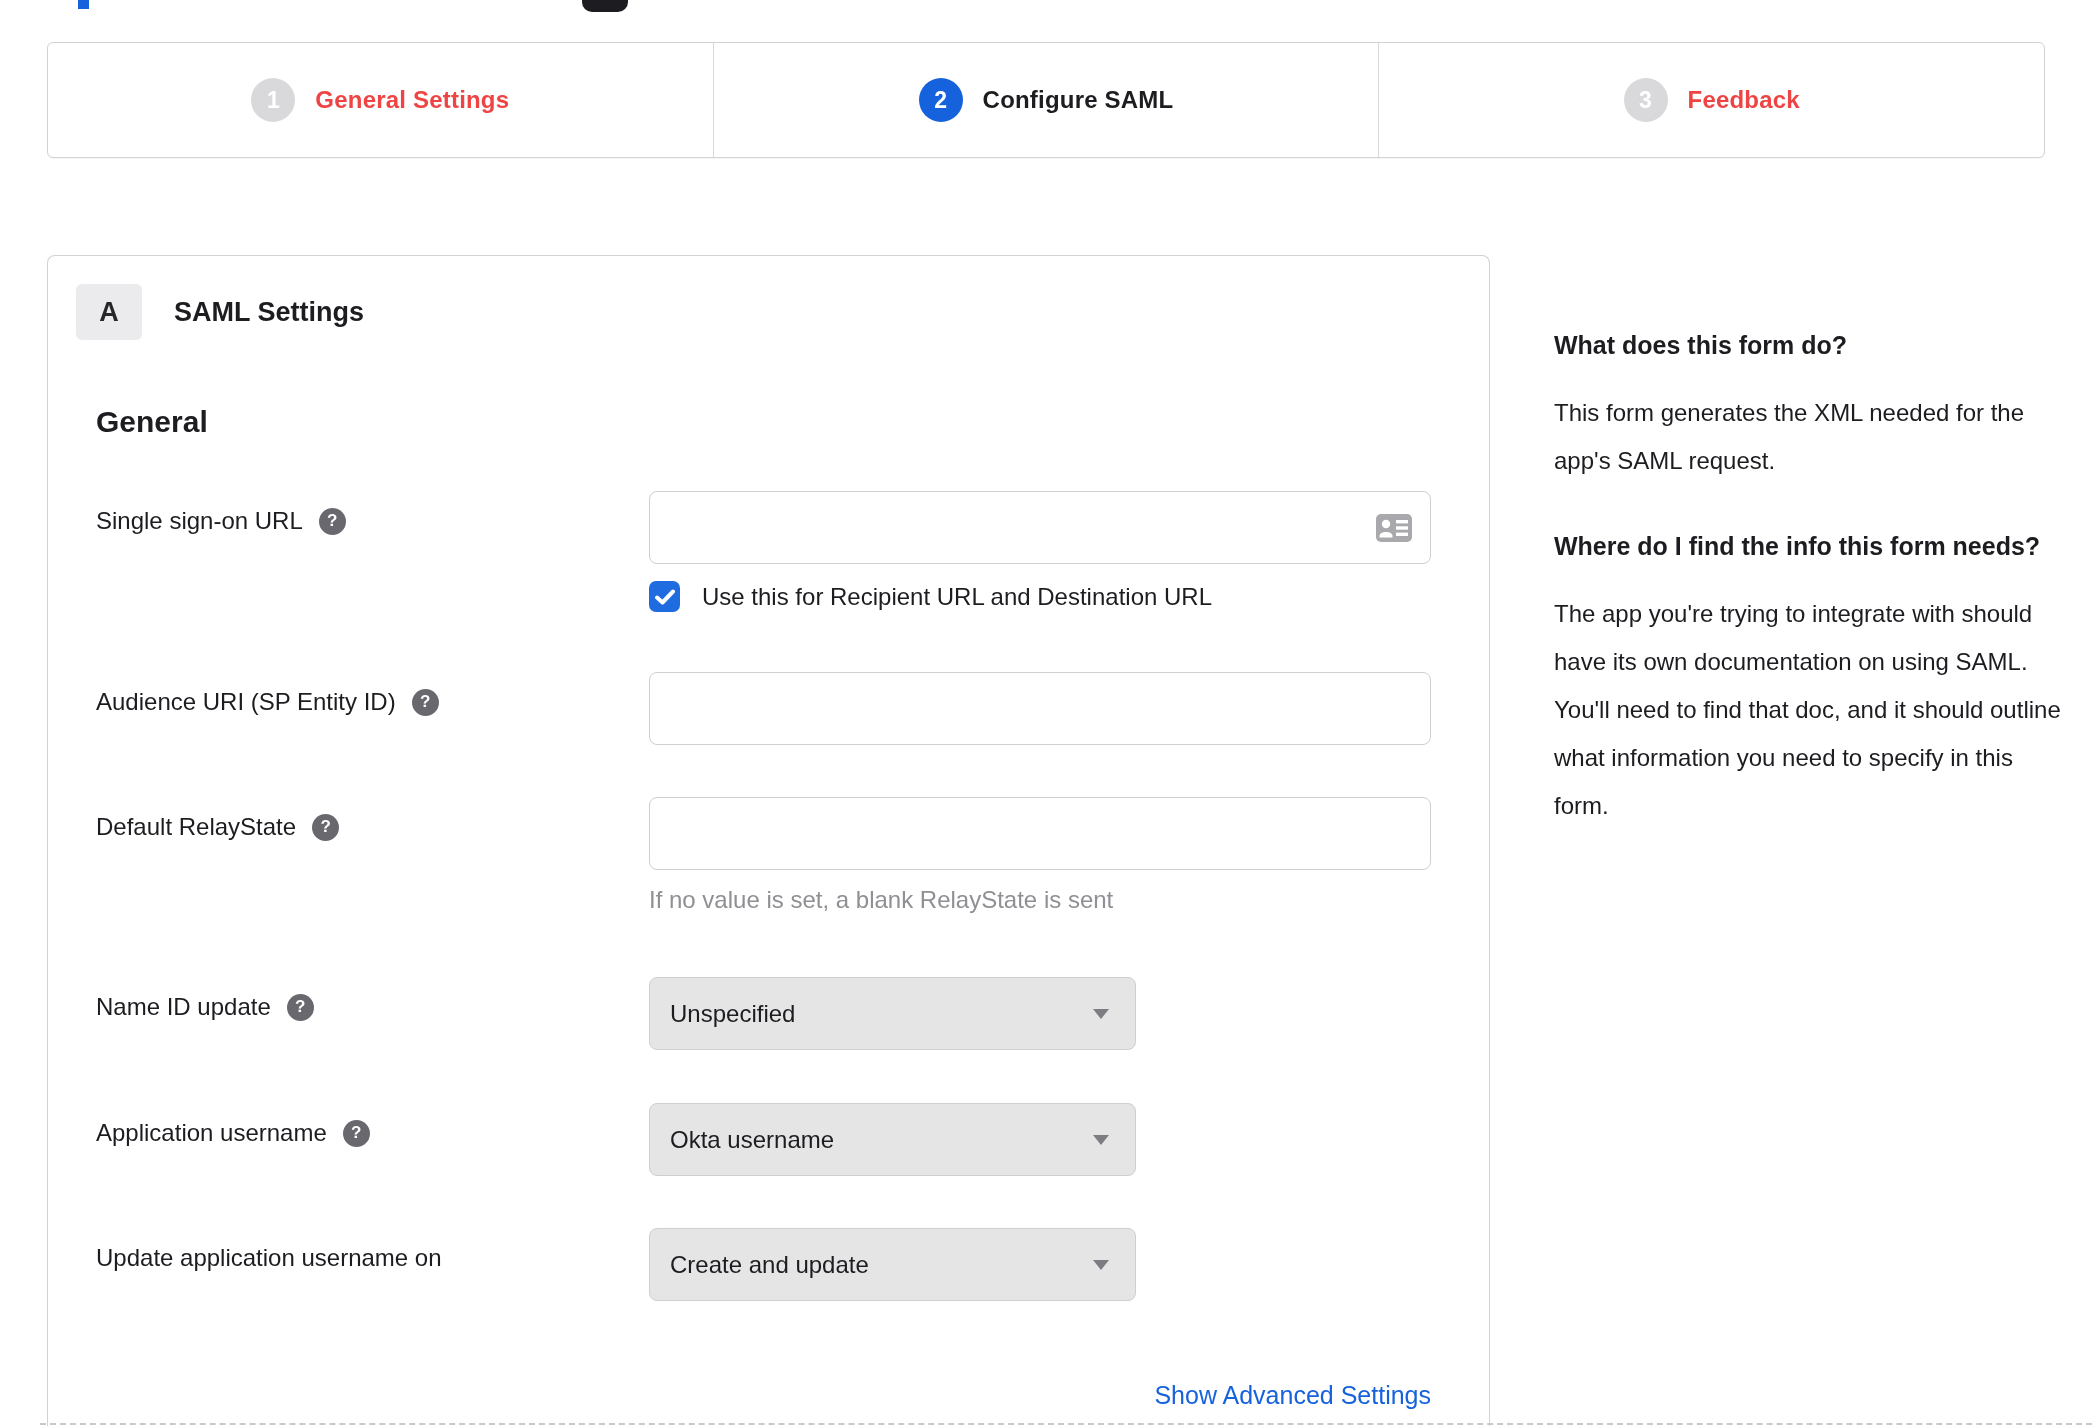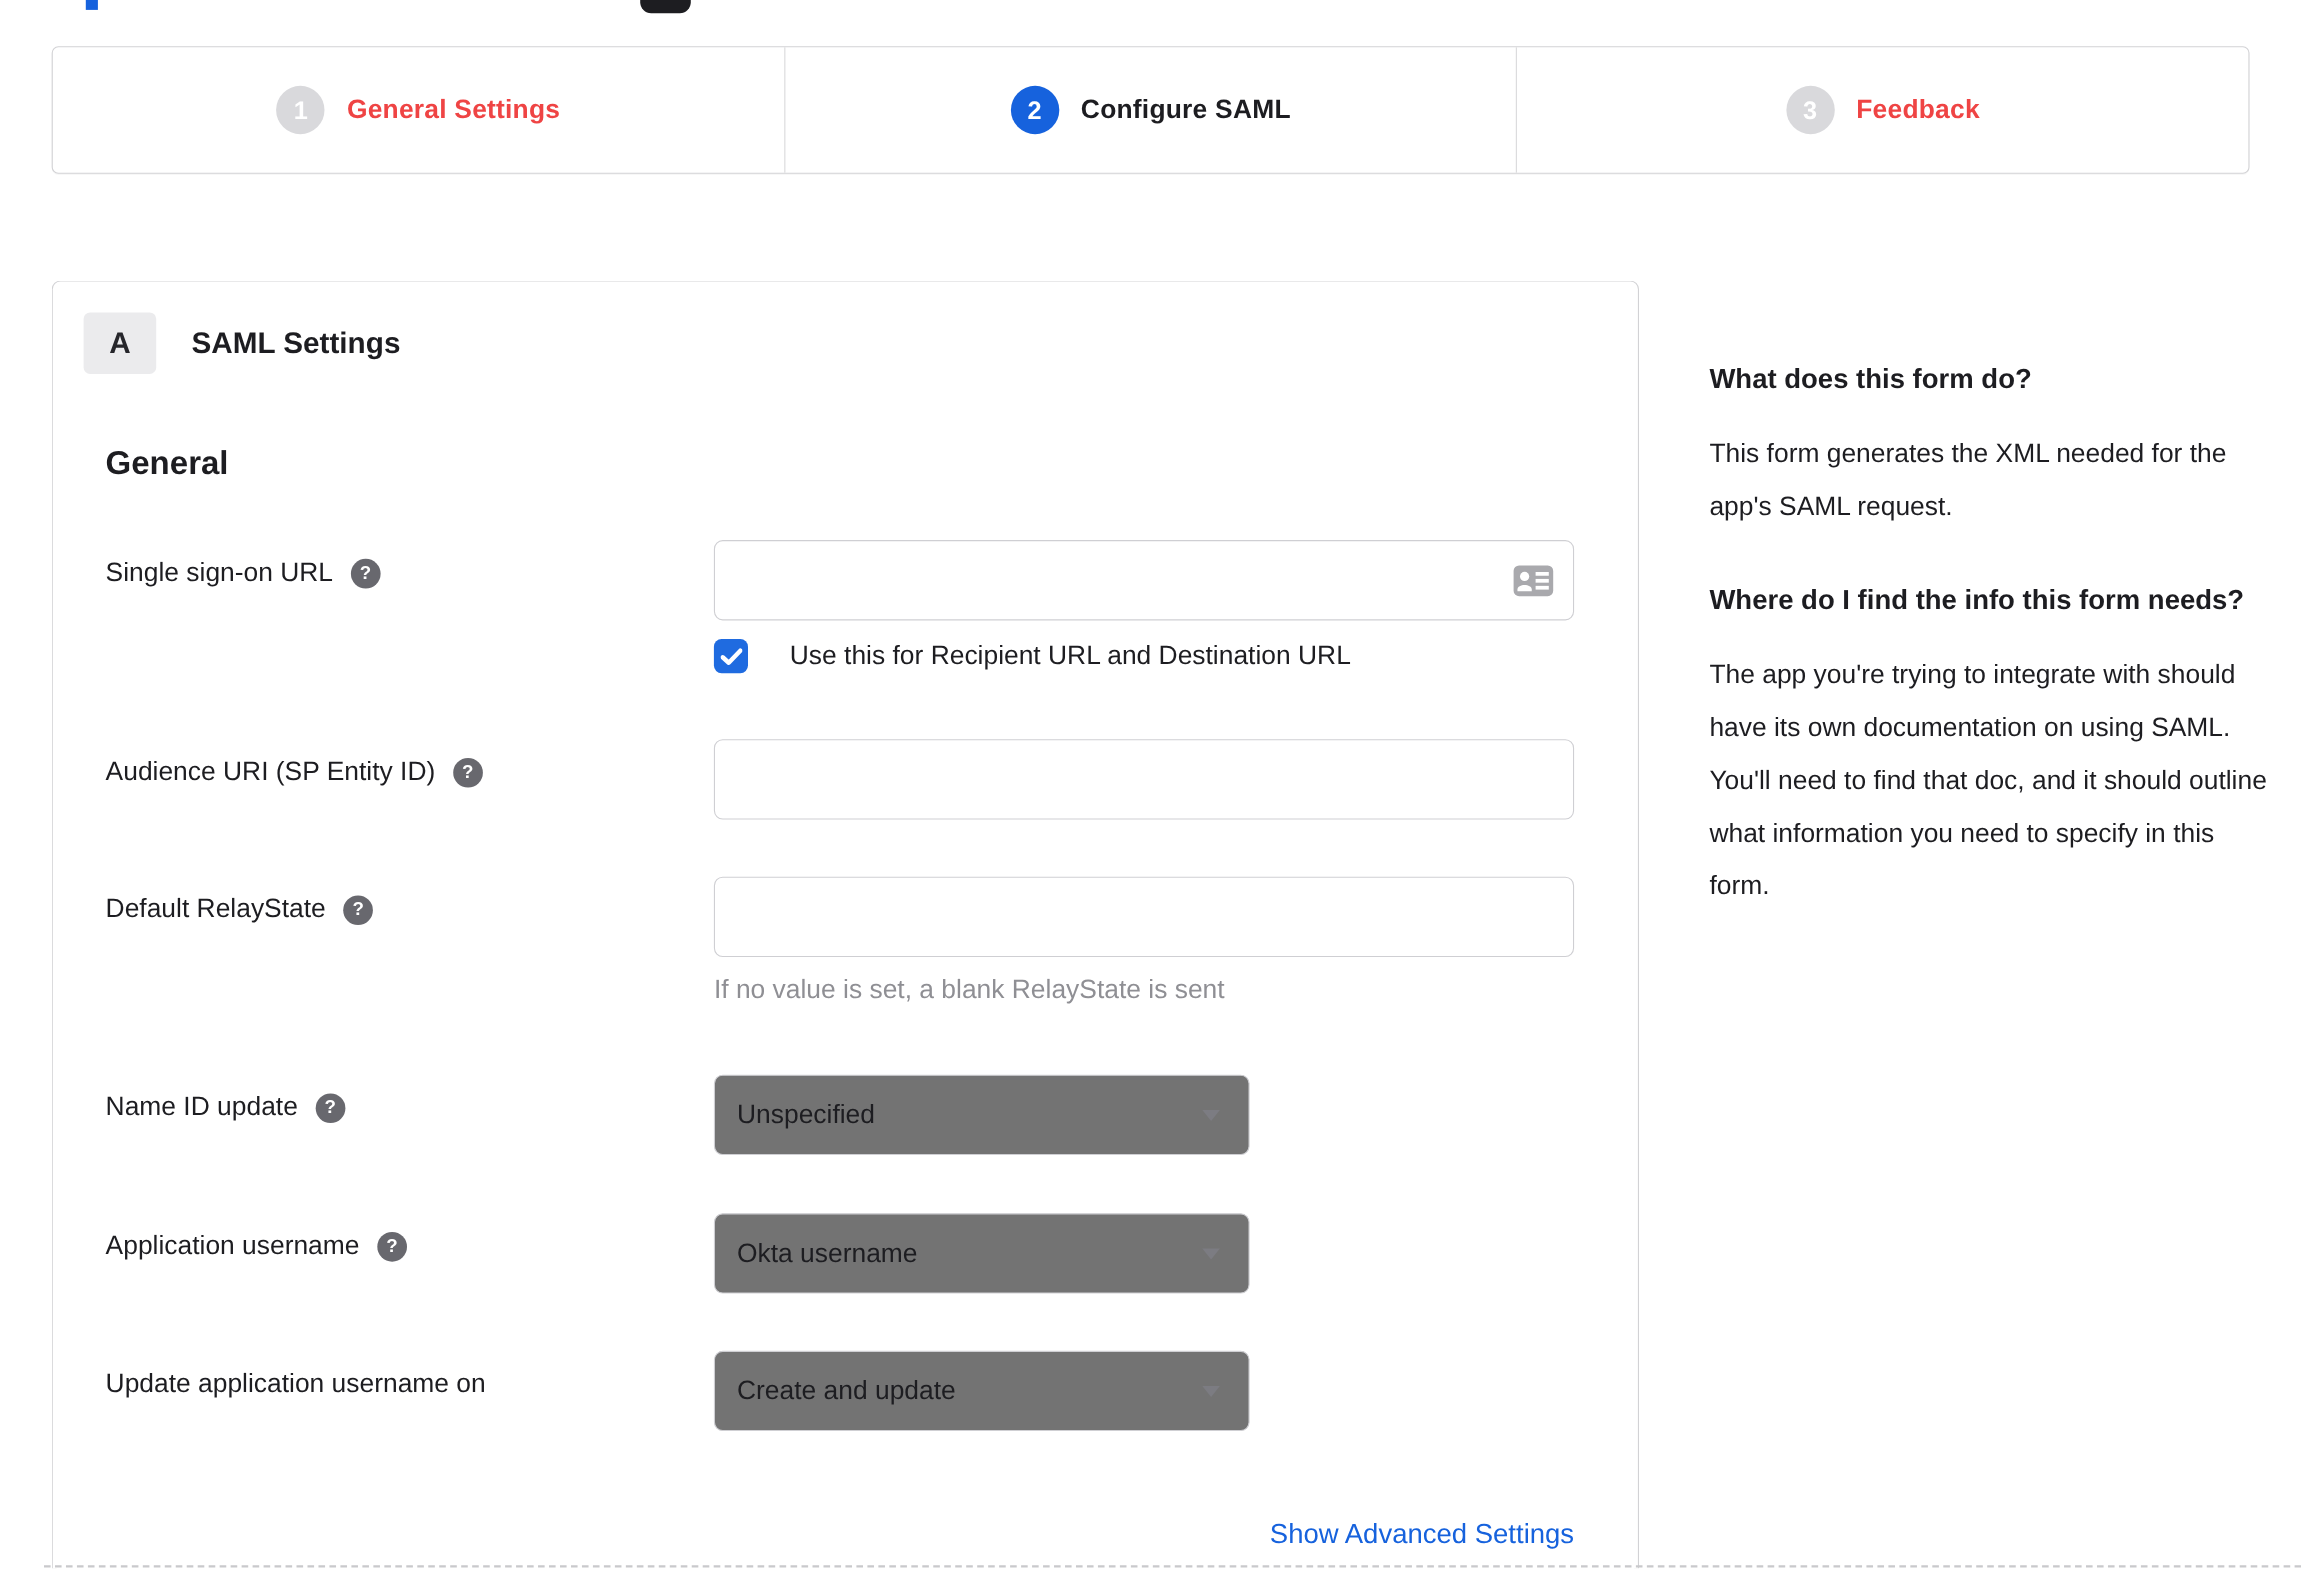--- a/index.html
+++ b/index.html
@@ -37,28 +37,28 @@
   .help { width:27px; height:27px; border-radius:50%; background:#68686e; color:#fff; flex:none;
           font-size:17px; font-weight:bold; display:inline-flex; align-items:center; justify-content:center; }
   .control-col { width:782px; flex:none; }
 
   .input-wrap { position:relative; }
   .text-input { width:100%; height:73px; border:1px solid #cfcfd3; border-radius:8px;
                 font-size:24px; font-family:inherit; padding:0 20px; background:#fff; outline:none; }
   .text-input.with-icon { padding-right:70px; }
   .card-icon { position:absolute; right:18px; top:50%; transform:translateY(-50%); line-height:0; }
 
-  .checkbox-row { display:flex; align-items:center; gap:38px; margin-top:17px; }
+  .checkbox-row { display:flex; align-items:center; gap:22px; margin-top:17px; }
   .checkbox { width:31px; height:31px; border-radius:7px; background:#1f6be0; flex:none;
               display:flex; align-items:center; justify-content:center; cursor:pointer; }
   .checkbox-label { font-size:24px; }
 
   .hint { margin-top:16px; font-size:24px; color:#8f8f94; }
 
-  .select { width:487px; height:73px; border:1px solid #cfcfd3; border-radius:8px; background:#737373;
+  .select { width:487px; height:73px; border:1px solid #cfcfd3; border-radius:8px; background:#e5e5e5;
             display:flex; align-items:center; justify-content:space-between; padding:0 26px 0 20px;
             font-size:24px; cursor:pointer; }
   .caret { width:0; height:0; border-left:8px solid transparent; border-right:8px solid transparent;
            border-top:10px solid #7c7c82; }
 
   .row-m1 { margin-top:52px; }
   .row-m2 { margin-top:60px;gap:15px; }
   .row-m3 { margin-top:52px; }
   .row-m4 { margin-top:63px; }
   .row-m5 { margin-top:53px; }

